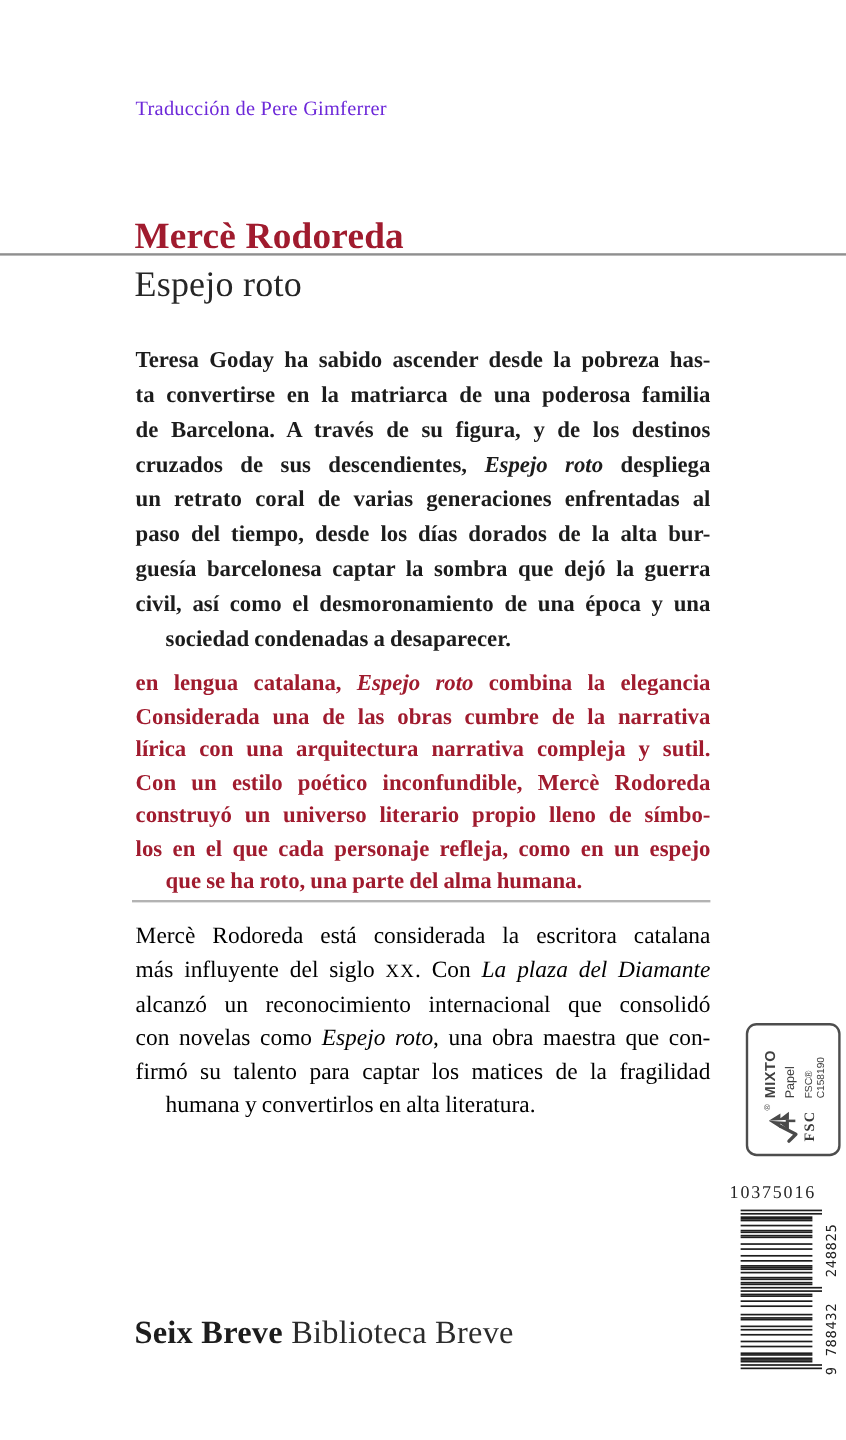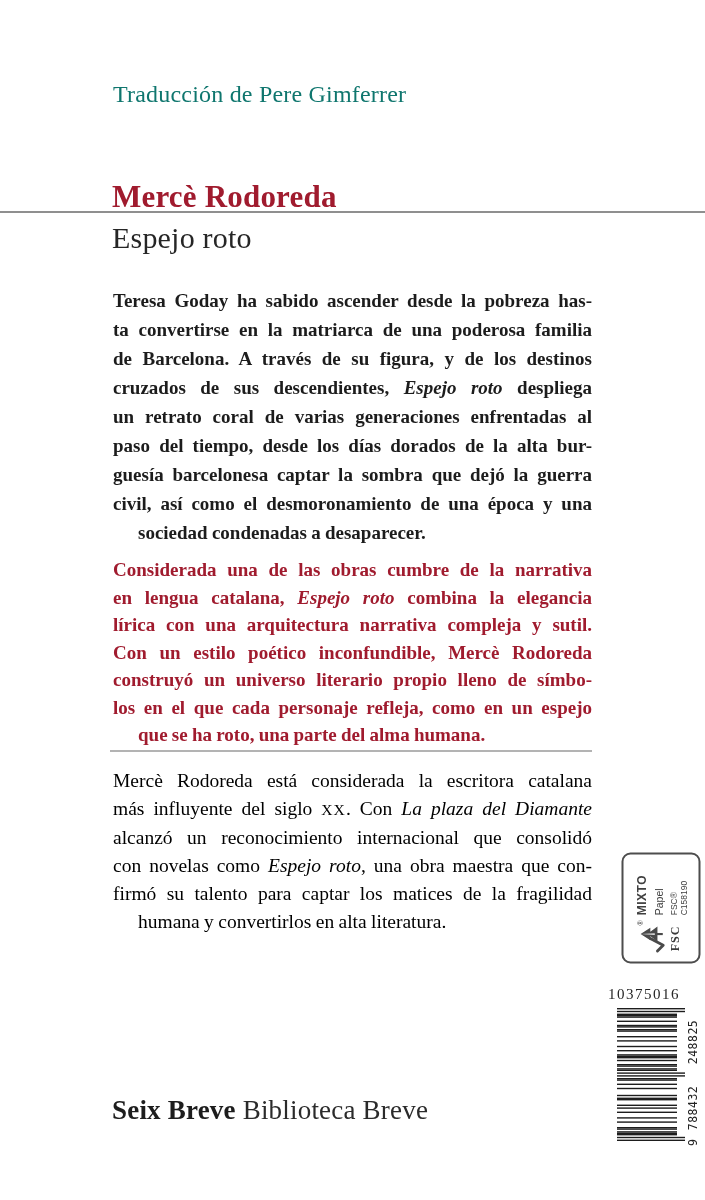--- a/index.html
+++ b/index.html
@@ -6,21 +6,21 @@
   .page{
     position:relative;
     width:705px;height:1200px;
     margin:0 auto;
     background:#ffffff;
     font-family:"Liberation Serif", serif;
     overflow:hidden;
   }
   .translator{
     position:absolute;left:113px;top:81px;
-    font-size:24px;color:#0f766e;letter-spacing:.2px;
+    font-size:17px;color:#6d28d9;letter-spacing:.2px;
   }
   .author{
     position:absolute;left:112px;top:181px;
     font-size:31px;font-weight:bold;color:#a01b2e;
     line-height:1;z-index:2;letter-spacing:.2px;
   }
   .top-rule{
     position:absolute;left:0;top:211px;width:705px;height:2px;
     background:#8f8f8f;z-index:1;
   }
@@ -103,22 +103,22 @@
       <div class="tline"><span>ta convertirse en la matriarca de una poderosa familia</span></div>
       <div class="tline"><span>de Barcelona. A través de su figura, y de los destinos</span></div>
       <div class="tline"><span>cruzados de sus descendientes, </span><span class="seg-i">Espejo roto</span><span> despliega</span></div>
       <div class="tline"><span>un retrato coral de varias generaciones enfrentadas al</span></div>
       <div class="tline"><span>paso del tiempo, desde los días dorados de la alta bur-</span></div>
       <div class="tline"><span>guesía barcelonesa captar la sombra que dejó la guerra</span></div>
       <div class="tline"><span>civil, así como el desmoronamiento de una época y una</span></div>
       <div class="tline last"><span>sociedad condenadas a desaparecer.</span></div>
     </div>
   <div class="par p-red">
+      <div class="tline"><span>en lengua catalana, </span><span class="seg-i">Espejo roto</span><span> combina la elegancia</span></div>
       <div class="tline"><span>Considerada una de las obras cumbre de la narrativa</span></div>
-      <div class="tline"><span>en lengua catalana, </span><span class="seg-i">Espejo roto</span><span> combina la elegancia</span></div>
       <div class="tline"><span>lírica con una arquitectura narrativa compleja y sutil.</span></div>
       <div class="tline"><span>Con un estilo poético inconfundible, Mercè Rodoreda</span></div>
       <div class="tline"><span>construyó un universo literario propio lleno de símbo-</span></div>
       <div class="tline"><span>los en el que cada personaje refleja, como en un espejo</span></div>
       <div class="tline last"><span>que se ha roto, una parte del alma humana.</span></div>
     </div>
   <div class="mid-rule"></div>
   <div class="par p-reg">
       <div class="tline"><span>Mercè Rodoreda está considerada la escritora catalana</span></div>
       <div class="tline"><span>más influyente del siglo </span><span class="seg-sc">xx</span><span>. Con </span><span class="seg-i">La plaza del Diamante</span></div>

